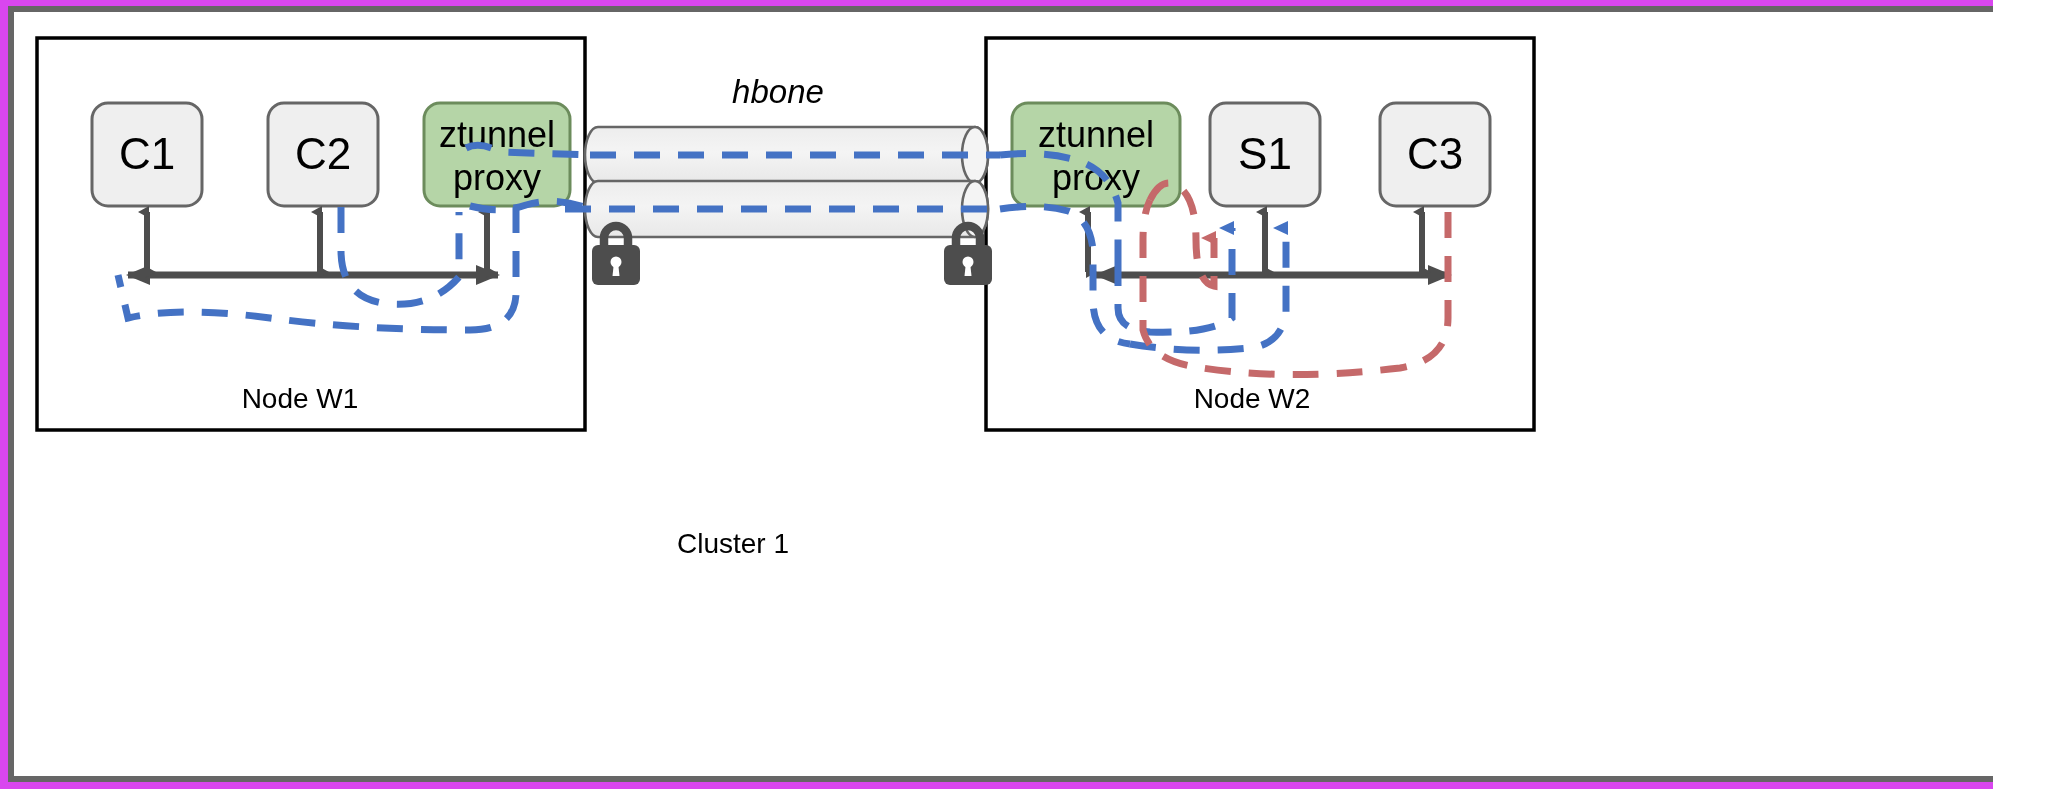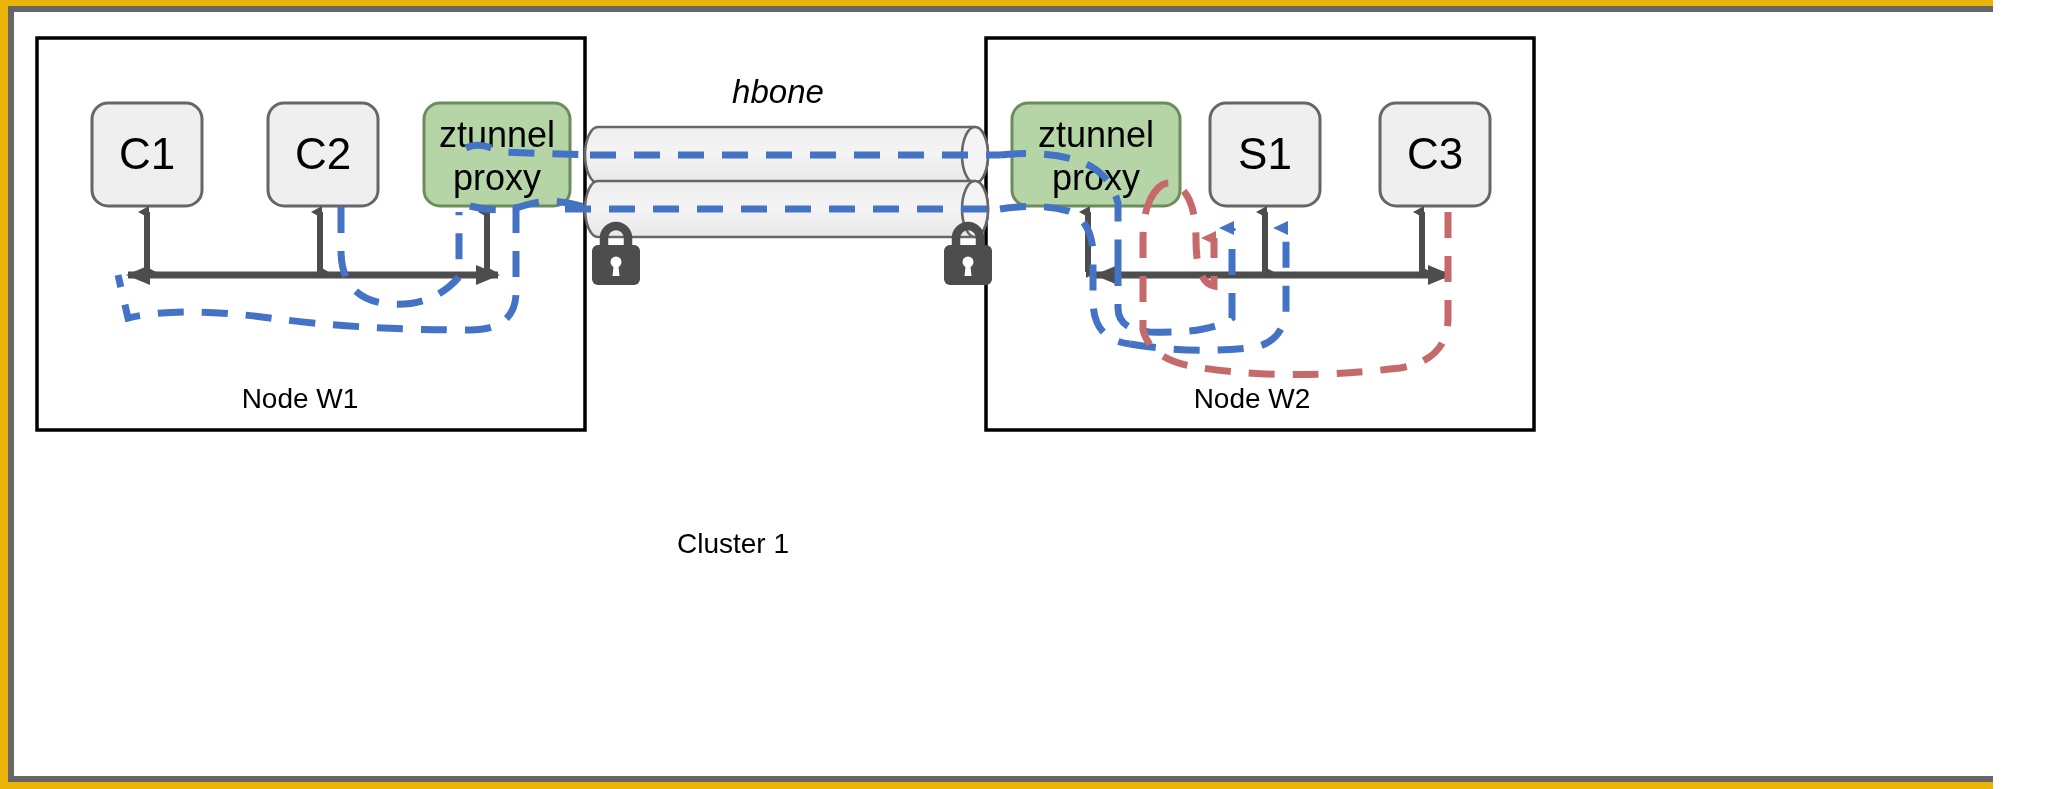--- a/index.html
+++ b/index.html
@@ -8,21 +8,21 @@
     padding: 0;
     background: #ffffff;
   }
   body {
     font-family: "Liberation Sans", "DejaVu Sans", sans-serif;
   }
   #stage {
     position: relative;
     width: 1993px;
     height: 789px;
-    background: #eab308;
+    background: #d946ef;
     overflow: hidden;
   }
   svg.diagram {
     display: block;
     width: 2048px;
     height: 789px;
   }
   .box-label {
     font-family: "Liberation Sans", "DejaVu Sans", sans-serif;
     font-size: 44px;

